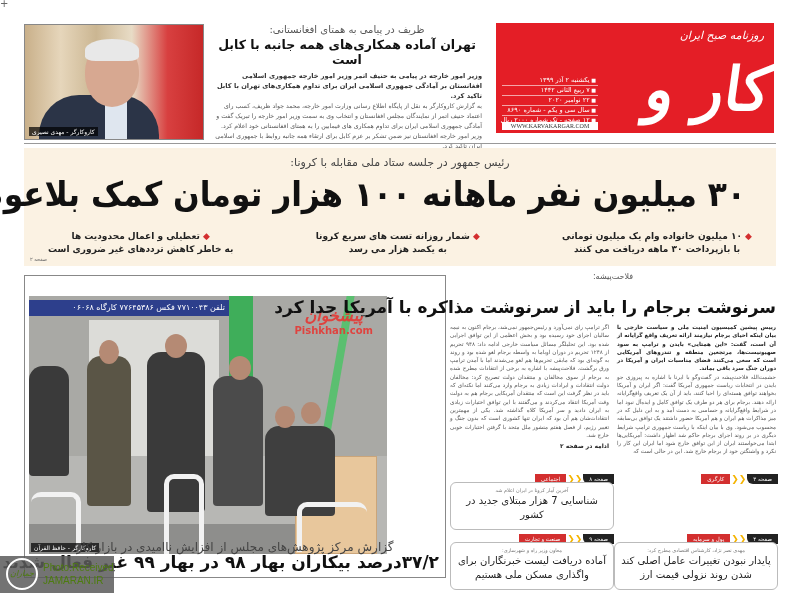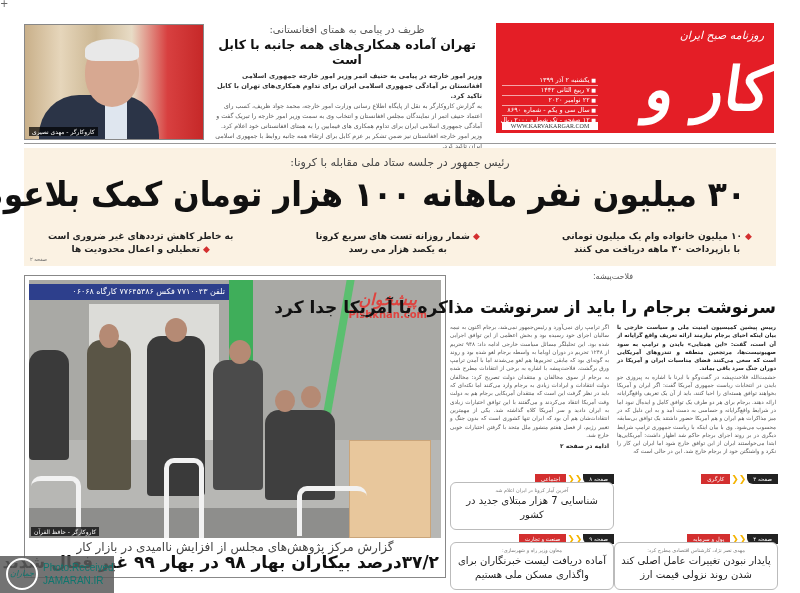--- a/index.html
+++ b/index.html
@@ -66,21 +66,21 @@
       font-size: 34px; font-weight: bold; color: #111; letter-spacing: -1.5px; white-space: nowrap;
       transform: scaleX(0.92); transform-origin: center;
     }
     .lead-banner .bullets { position: absolute; top: 82px; left: 0; right: 0; display: flex; justify-content: space-between; padding: 0 24px; }
     .lead-banner .bullet { text-align: center; font-size: 9px; line-height: 13px; font-weight: bold; color: #222; }
     .lead-banner .bullet .dot { color: #d32f2f; }
     .lead-banner .page-ref { position: absolute; left: 6px; bottom: 4px; font-size: 5px; color: #666; }
 
     
     .labor-frame { position: absolute; left: 24px; top: 275px; width: 422px; height: 303px; border: 1px solid #888; background: #fff; }
-    .labor-photo { position: absolute; left: 4px; top: 4px; width: 412px; height: 258px; overflow: hidden; background: #a9a9a5; }
+    .labor-photo { position: absolute; left: 4px; top: 20px; width: 358px; height: 258px; overflow: hidden; background: #a9a9a5; }
     .labor-photo .sign {
       position: absolute; left: 0; top: 4px; width: 200px; height: 16px; background: #2d3f8c;
       color: #fff; font-size: 8px; line-height: 16px; direction: rtl; padding-right: 4px; white-space: nowrap; overflow: hidden;
     }
     .labor-photo .shop { position: absolute; left: 60px; top: 24px; width: 130px; height: 140px; background: #dcdcd8; }
     .labor-photo .pole { position: absolute; left: 200px; top: 0; width: 24px; height: 180px; background: #3fae5a; }
     .labor-photo .pole2 { position: absolute; left: 300px; top: 0; width: 8px; height: 200px; background: #5bbf70; transform: skewX(-10deg); }
     .labor-photo .ground { position: absolute; left: 0; top: 160px; width: 412px; height: 98px; background: #b7b7b4; }
     .labor-photo .curb { position: absolute; left: 0; top: 228px; width: 330px; height: 30px; background: #8e8e8c; }
     .labor-photo .boxes { position: absolute; right: 10px; top: 160px; width: 82px; height: 98px; background: #e8c79c; border: 1px solid #caa57a; }
@@ -89,21 +89,21 @@
     .labor-photo .railing { position: absolute; border: 5px solid #f2f2f2; border-bottom: none; border-radius: 10px 10px 0 0; }
     .labor-photo .watermark { position: absolute; right: 14px; top: 10px; color: #e53935; font-size: 10px; font-weight: bold; text-align: center; opacity: 0.9; }
     .labor-photo .watermark .fa { font-family: "DejaVu Serif", serif; font-size: 16px; font-style: italic; display: block; }
     .labor-photo .credit { position: absolute; left: 2px; bottom: 2px; background: rgba(0,0,0,0.7); color: #fff; font-size: 6px; padding: 1px 3px; direction: rtl; }
     .labor-kicker { position: absolute; top: 264px; left: 0; right: 0; text-align: center; font-size: 12px; color: #444; direction: rtl; }
     .labor-headline { position: absolute; top: 276px; left: 0; right: 6px; text-align: right; font-size: 17px; font-weight: bold; color: #111; direction: rtl; white-space: nowrap; letter-spacing: -0.5px; }
 
     
     .jamaran {
       position: absolute; left: 0; top: 556px; width: 114px; height: 37px; background: rgba(90,90,90,0.85);
-      border-radius: 0 0 0 0; color: #0f766e; text-decoration: underline;
+      border-radius: 0 0 0 0; color: #4d7c0f; text-decoration: underline;
     }
     .jamaran .badge { position: absolute; left: 6px; top: 2px; width: 32px; height: 32px; border: 2px solid #fff; border-radius: 50%; font-size: 8px; text-align: center; line-height: 28px; font-style: italic; }
     .jamaran .txt { position: absolute; left: 43px; top: 5px; font-family: "Liberation Sans", sans-serif; font-size: 10px; line-height: 13px; white-space: nowrap; }
 
     
     .jcpoa { position: absolute; left: 450px; top: 272px; width: 326px; height: 200px; direction: rtl; text-align: right; }
     .jcpoa .kicker { font-size: 8px; color: #555; text-align: center; }
     .jcpoa .headline { font-size: 17px; font-weight: bold; color: #111; text-align: center; margin: 16px 0 6px; white-space: nowrap; }
     .jcpoa .cols { display: flex; gap: 8px; }
     .jcpoa .col { flex: 1; font-size: 5.6px; line-height: 8.3px; color: #555; text-align: justify; }
@@ -165,22 +165,22 @@
   <div class="bullets">
     <div class="bullet">
       <div><span class="dot">◆ </span><span>۱۰ میلیون خانواده وام یک میلیون تومانی</span></div>
       <div>با بازپرداخت ۳۰ ماهه دریافت می کنند</div>
     </div>
     <div class="bullet">
       <div><span class="dot">◆ </span><span>شمار روزانه تست های سریع کرونا</span></div>
       <div>به یکصد هزار می رسد</div>
     </div>
     <div class="bullet">
+      <div><span class="dot">◆ </span><span>تعطیلی و اعمال محدودیت ها</span></div>
       <div>به خاطر کاهش ترددهای غیر ضروری است</div>
-      <div><span class="dot">◆ </span><span>تعطیلی و اعمال محدودیت ها</span></div>
     </div>
   </div>
   <div class="page-ref">صفحه ۲</div>
 </div>
 
 <div class="labor-frame">
   <div class="labor-photo">
     <div class="shop"></div>
     <div class="sign">تلفن ۷۷۱۰۰۴۳ فکس ۷۷۶۴۵۳۸۶ کارگاه ۰۶۰۶۸</div>
     <div class="pole"></div>

